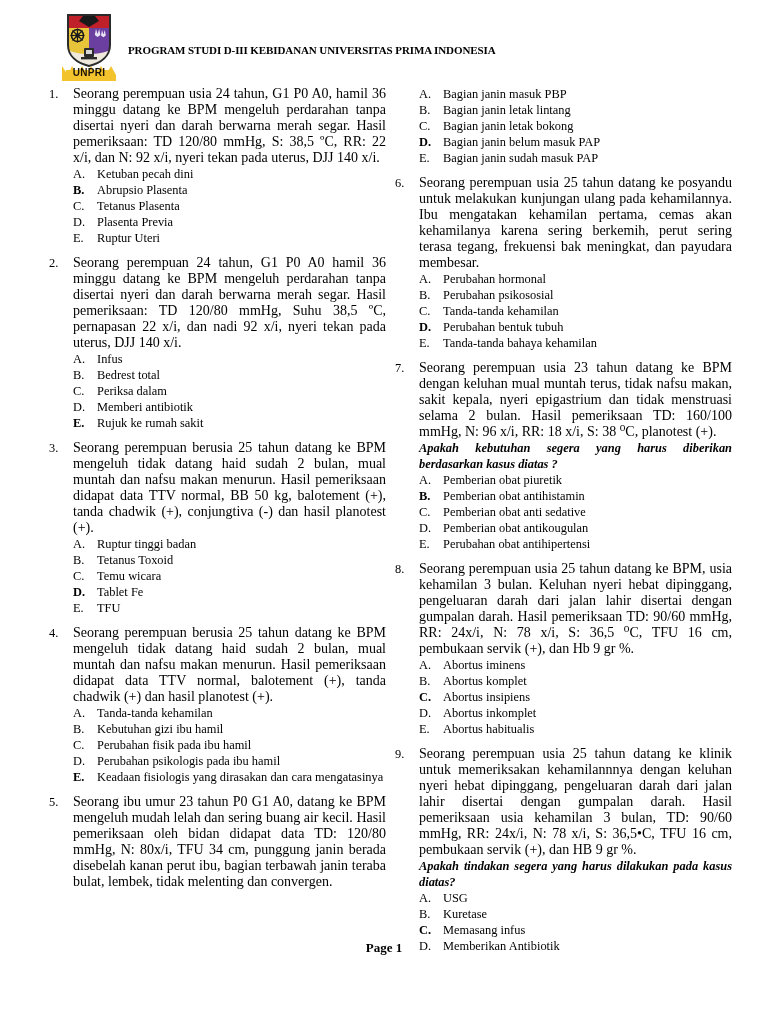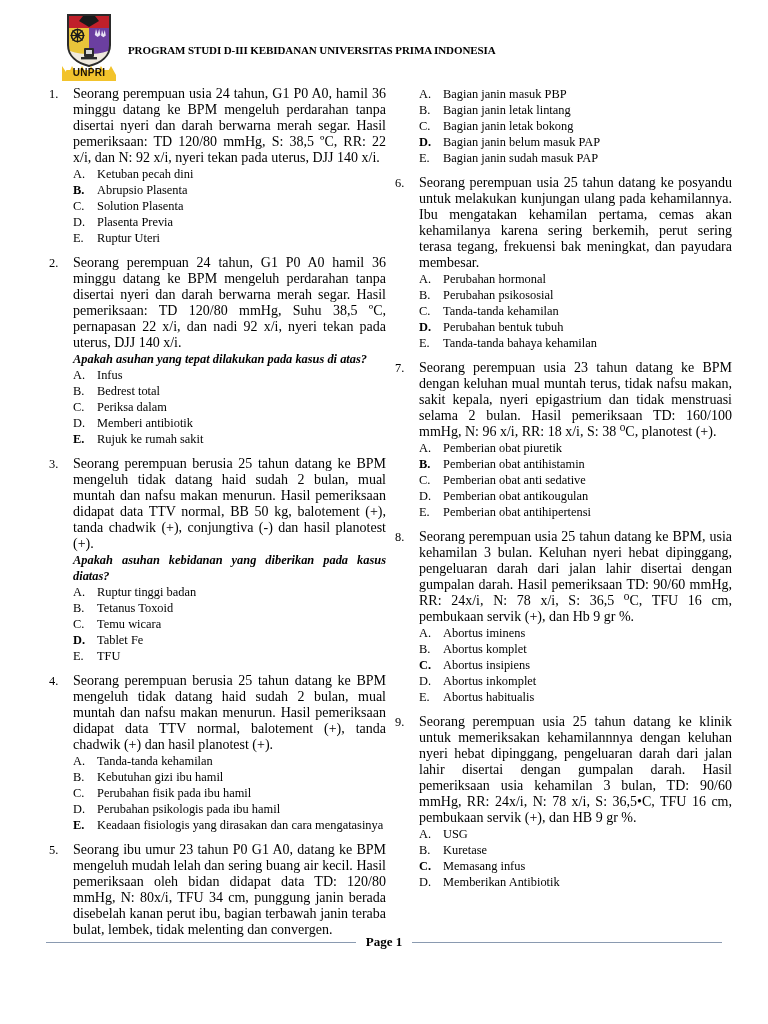--- a/index.html
+++ b/index.html
@@ -143,20 +143,21 @@
   
   .footer {
     position: absolute;
     left: 46px;
     top: 930px;
     width: 676px;
     height: 24px;
     display: flex;
     align-items: center;
     gap: 10px;
+    flex-direction: column;
   }
   .foot-rule {
     flex: 1 1 auto;
     height: 1px;
     background: #8a9ab0;
   }
   .foot-rule.left { flex: 1 1 auto; }
   .foot-rule.right { flex: 1 1 auto; }
   .page-label {
     font-family: "Liberation Serif", serif;
@@ -228,38 +229,37 @@
           <div class="opt">
             <span class="letter">A.</span>
             <span class="otext">Ketuban pecah dini</span>
           </div>
           <div class="opt answer">
             <span class="letter">B.</span>
             <span class="otext">Abrupsio Plasenta</span>
           </div>
           <div class="opt">
             <span class="letter">C.</span>
-            <span class="otext">Solution Plasenta</span>
+            <span class="otext">Tetanus Plasenta</span>
           </div>
           <div class="opt">
             <span class="letter">D.</span>
             <span class="otext">Plasenta Previa</span>
           </div>
           <div class="opt">
             <span class="letter">E.</span>
             <span class="otext">Ruptur Uteri</span>
           </div>
         </div>
       </div>
       <div class="q">
         <div class="q-head">
           <div class="q-num">2.</div>
           <div class="q-stem">Seorang perempuan 24 tahun, G1 P0 A0 hamil 36 minggu datang ke BPM mengeluh perdarahan tanpa disertai nyeri dan darah berwarna merah segar. Hasil pemeriksaan: TD 120/80 mmHg, Suhu 38,5 ºC, pernapasan 22 x/i, dan nadi 92 x/i, nyeri tekan pada uterus, DJJ 140 x/i.</div>
         </div>
-        <div class="q-prompt">Apakah asuhan yang tepat dilakukan pada kasus di atas?</div>
         <div class="opts">
           <div class="opt">
             <span class="letter">A.</span>
             <span class="otext">Infus</span>
           </div>
           <div class="opt">
             <span class="letter">B.</span>
             <span class="otext">Bedrest total</span>
           </div>
           <div class="opt">
@@ -274,21 +274,20 @@
             <span class="letter">E.</span>
             <span class="otext">Rujuk ke rumah sakit</span>
           </div>
         </div>
       </div>
       <div class="q">
         <div class="q-head">
           <div class="q-num">3.</div>
           <div class="q-stem">Seorang perempuan berusia 25 tahun datang ke BPM mengeluh tidak datang haid sudah 2 bulan, mual muntah dan nafsu makan menurun. Hasil pemeriksaan didapat data TTV normal, BB 50 kg, balotement (+), tanda chadwik (+), conjungtiva (-) dan hasil planotest (+).</div>
         </div>
-        <div class="q-prompt">Apakah asuhan kebidanan yang diberikan pada kasus diatas?</div>
         <div class="opts">
           <div class="opt">
             <span class="letter">A.</span>
             <span class="otext">Ruptur tinggi badan</span>
           </div>
           <div class="opt">
             <span class="letter">B.</span>
             <span class="otext">Tetanus Toxoid</span>
           </div>
           <div class="opt">
@@ -391,40 +390,41 @@
             <span class="letter">E.</span>
             <span class="otext">Tanda-tanda bahaya kehamilan</span>
           </div>
         </div>
       </div>
       <div class="q">
         <div class="q-head">
           <div class="q-num">7.</div>
           <div class="q-stem">Seorang perempuan usia 23 tahun datang ke BPM dengan keluhan mual muntah terus, tidak nafsu makan, sakit kepala, nyeri epigastrium dan tidak menstruasi selama 2 bulan. Hasil pemeriksaan TD: 160/100 mmHg, N: 96 x/i, RR: 18 x/i, S: 38 ⁰C, planotest (+).</div>
         </div>
+        <div class="q-prompt">Apakah kebutuhan segera yang harus diberikan berdasarkan kasus diatas ?</div>
         <div class="opts">
           <div class="opt">
             <span class="letter">A.</span>
             <span class="otext">Pemberian obat piuretik</span>
           </div>
           <div class="opt answer">
             <span class="letter">B.</span>
             <span class="otext">Pemberian obat antihistamin</span>
           </div>
           <div class="opt">
             <span class="letter">C.</span>
             <span class="otext">Pemberian obat anti sedative</span>
           </div>
           <div class="opt">
             <span class="letter">D.</span>
             <span class="otext">Pemberian obat antikougulan</span>
           </div>
           <div class="opt">
             <span class="letter">E.</span>
-            <span class="otext">Pemberian obat antihipertensi</span>
+            <span class="otext">Perubahan obat antihipertensi</span>
           </div>
         </div>
       </div>
       <div class="q">
         <div class="q-head">
           <div class="q-num">8.</div>
           <div class="q-stem">Seorang perempuan usia 25 tahun datang ke BPM, usia kehamilan 3 bulan. Keluhan nyeri hebat dipinggang, pengeluaran darah dari jalan lahir disertai dengan gumpalan darah. Hasil pemeriksaan TD: 90/60 mmHg, RR: 24x/i, N: 78 x/i, S: 36,5 ⁰C, TFU 16 cm, pembukaan servik (+), dan Hb 9 gr %.</div>
         </div>
         <div class="opts">
           <div class="opt">
@@ -447,20 +447,21 @@
             <span class="letter">E.</span>
             <span class="otext">Abortus habitualis</span>
           </div>
         </div>
       </div>
       <div class="q">
         <div class="q-head">
           <div class="q-num">9.</div>
           <div class="q-stem">Seorang perempuan usia 25 tahun datang ke klinik untuk memeriksakan kehamilannnya dengan keluhan nyeri hebat dipinggang, pengeluaran darah dari jalan lahir disertai dengan gumpalan darah. Hasil pemeriksaan usia kehamilan 3 bulan, TD: 90/60 mmHg, RR: 24x/i, N: 78 x/i, S: 36,5•C, TFU 16 cm, pembukaan servik (+), dan HB 9 gr %.</div>
         </div>
+        <div class="q-prompt">Apakah tindakan segera yang harus dilakukan pada kasus diatas?</div>
         <div class="opts">
           <div class="opt">
             <span class="letter">A.</span>
             <span class="otext">USG</span>
           </div>
           <div class="opt">
             <span class="letter">B.</span>
             <span class="otext">Kuretase</span>
           </div>
           <div class="opt answer">

